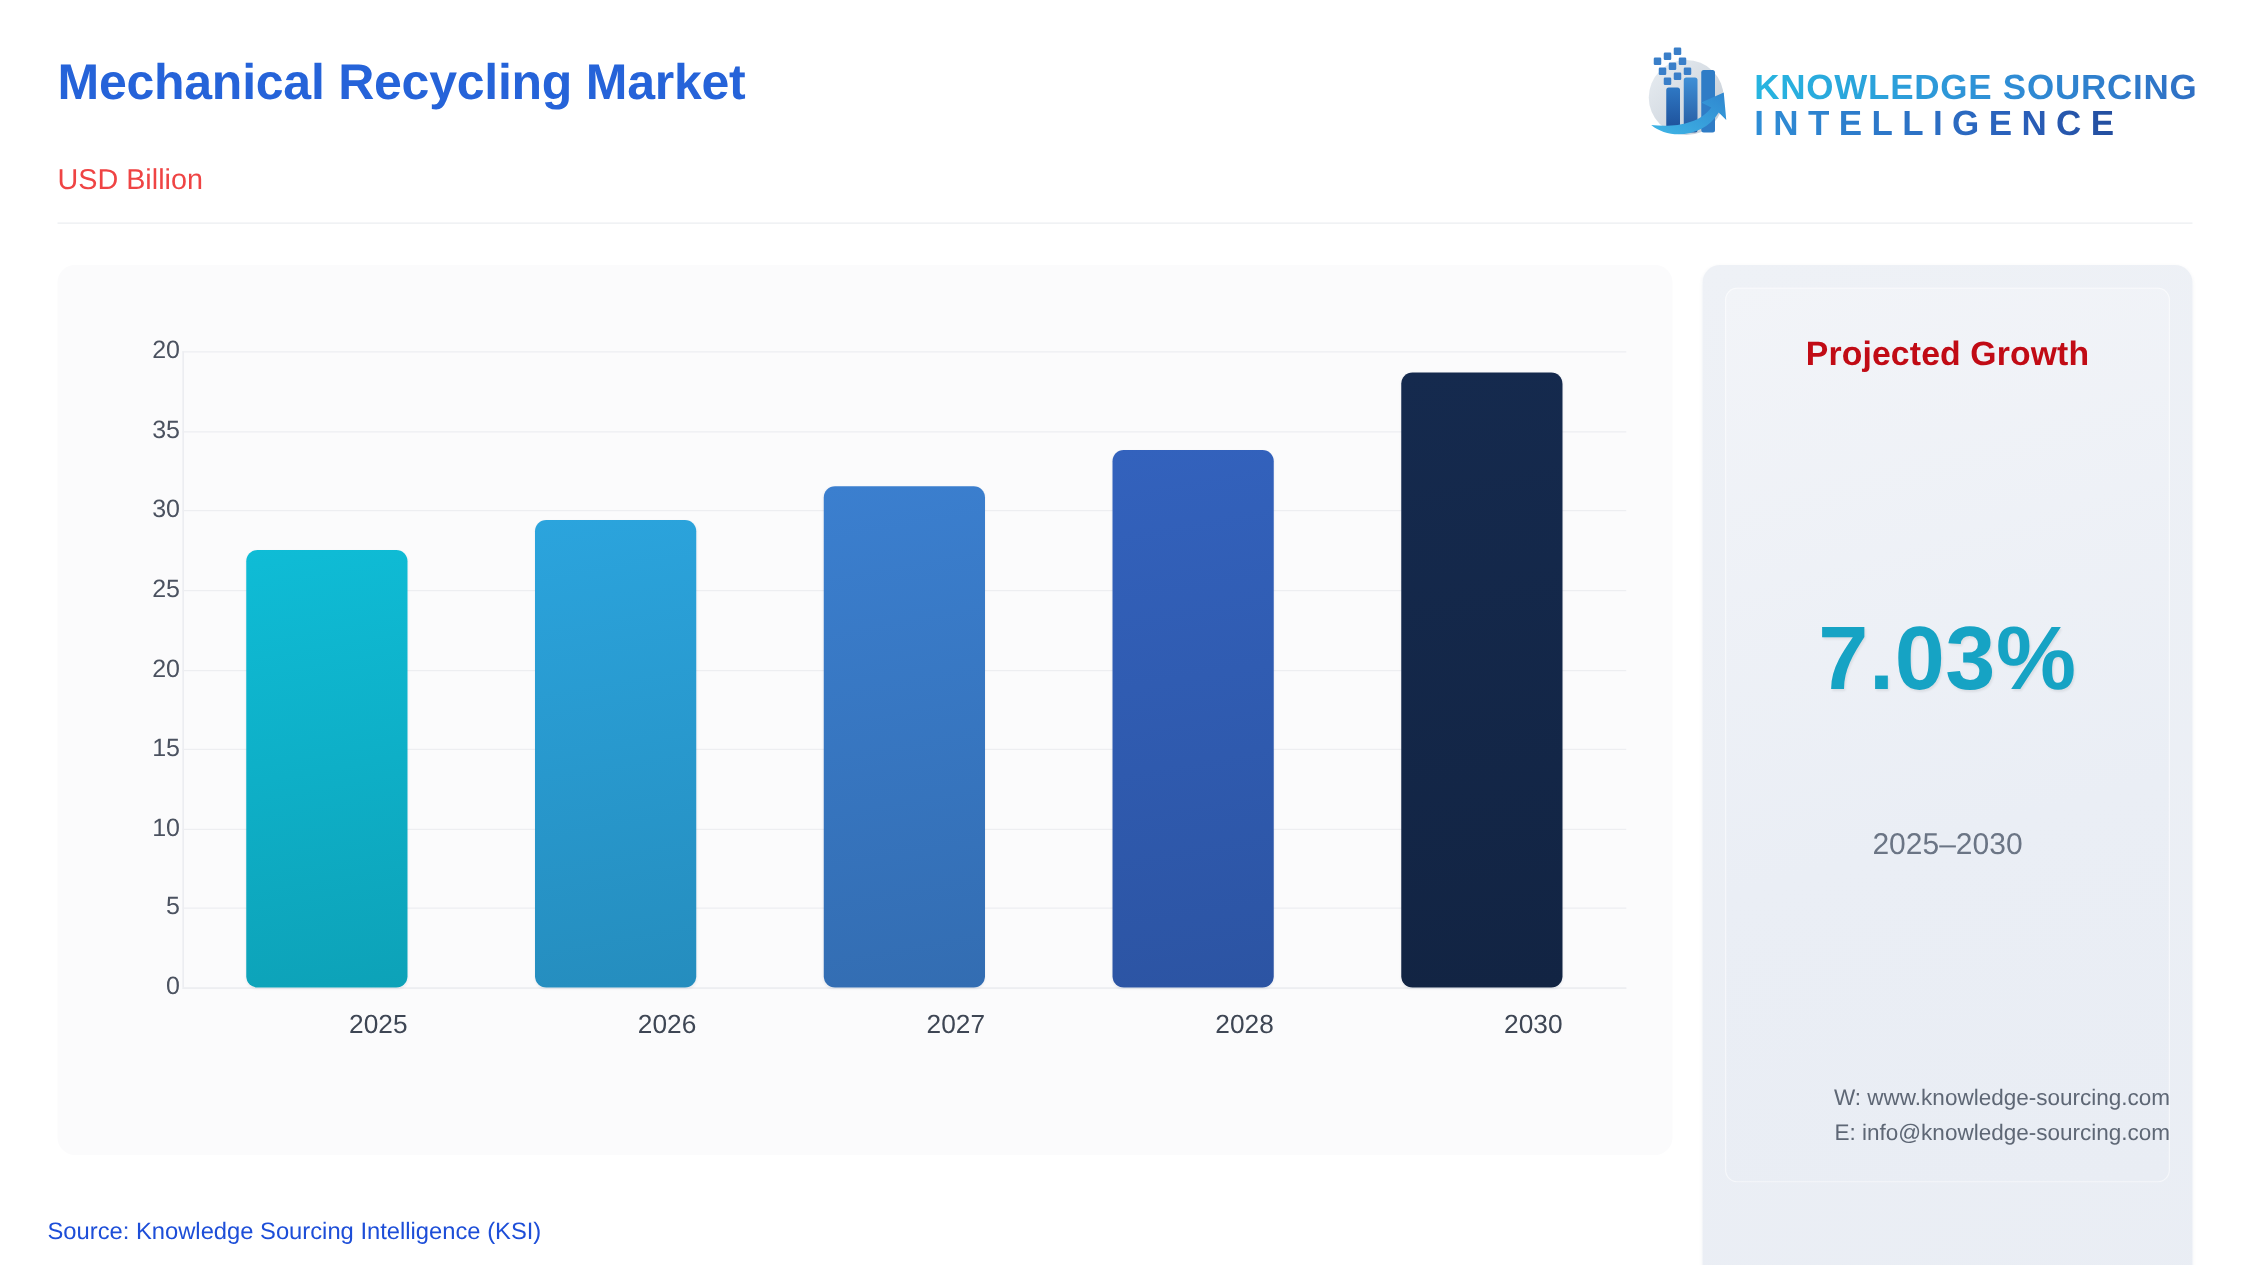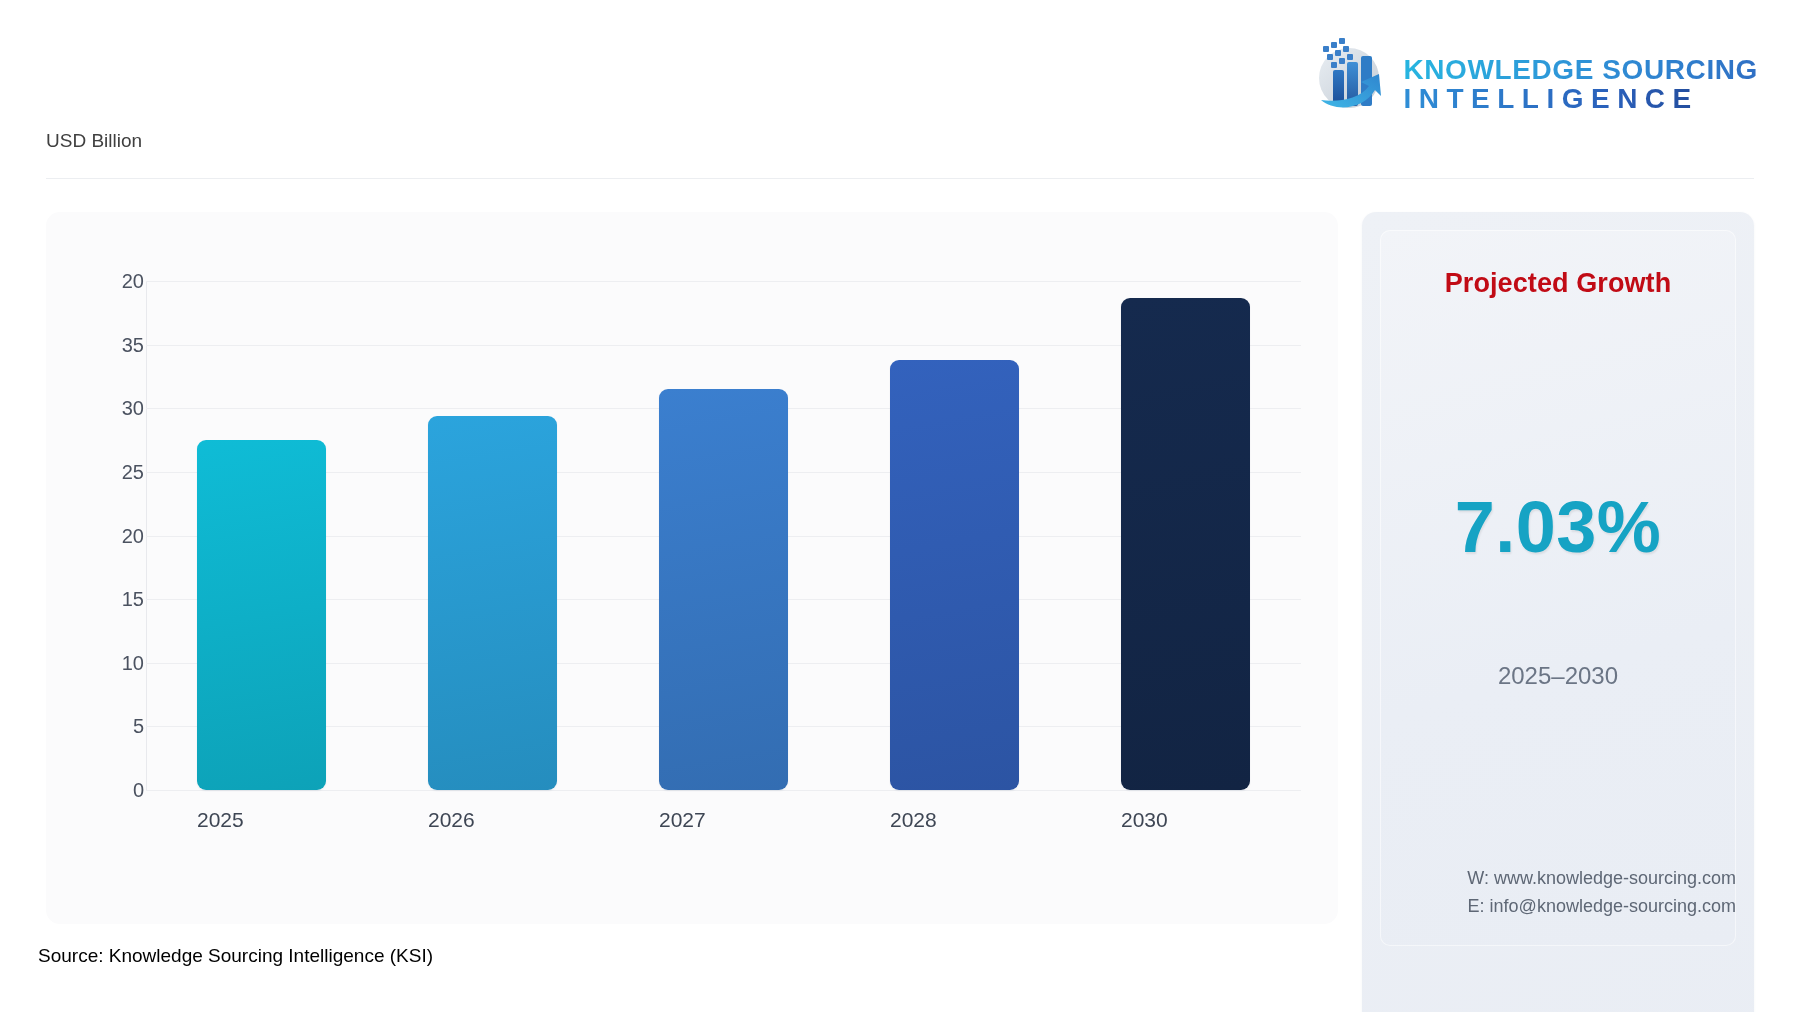--- a/index.html
+++ b/index.html
@@ -28,22 +28,22 @@
     top: 44px;
     font-size: 40px;
     font-weight: bold;
     color: #2563d9;
     letter-spacing: -0.2px;
   }
   .subtitle {
     position: absolute;
     left: 46px;
     top: 130px;
-    font-size: 19px;
-    color: #404040;
+    font-size: 23px;
+    color: #ef4444;
     font-weight: 400;
   }
   .header-rule {
     position: absolute;
     left: 46px;
     top: 178px;
     width: 1708px;
     height: 1px;
     background: #eceef1;
   }
@@ -142,32 +142,32 @@
   .bar {
     position: absolute;
     width: 129px;
     border-radius: 9px;
     box-shadow: 0 1px 2px rgba(20,40,80,0.07);
   }
   .x-label {
     position: absolute;
     top: 596px;
     width: 129px;
-    text-align: left;
+    text-align: right;
     font-size: 21px;
     color: #3e4654;
   }
 
   
   .source {
     position: absolute;
     left: 38px;
-    top: 945px;
+    top: 975px;
     font-size: 19px;
-    color: #000000;
+    color: #1d4ed8;
   }
 
   
   .side-panel {
     position: absolute;
     left: 1362px;
     top: 212px;
     width: 392px;
     height: 904px;
     background: linear-gradient(160deg, #eef1f6 0%, #e9edf4 100%);
@@ -235,20 +235,21 @@
     font-size: 18px;
     line-height: 1.52;
     color: #5e6775;
   }
   .contact div { white-space: nowrap; }
 </style>
 </head>
 <body>
 
 <div class="header">
+  <div class="title">Mechanical Recycling Market</div>
   <div class="subtitle">USD Billion</div>
   <div class="header-rule"></div>
 
   <div class="logo">
     <div class="logo-mark">
       <svg viewBox="0 0 84 84" width="84" height="84" aria-hidden="true">
         <defs>
           <linearGradient id="gGlobe" x1="0" y1="0" x2="1" y2="1">
             <stop offset="0%" stop-color="#e9eef3"></stop>
             <stop offset="100%" stop-color="#c3cbd4"></stop>

